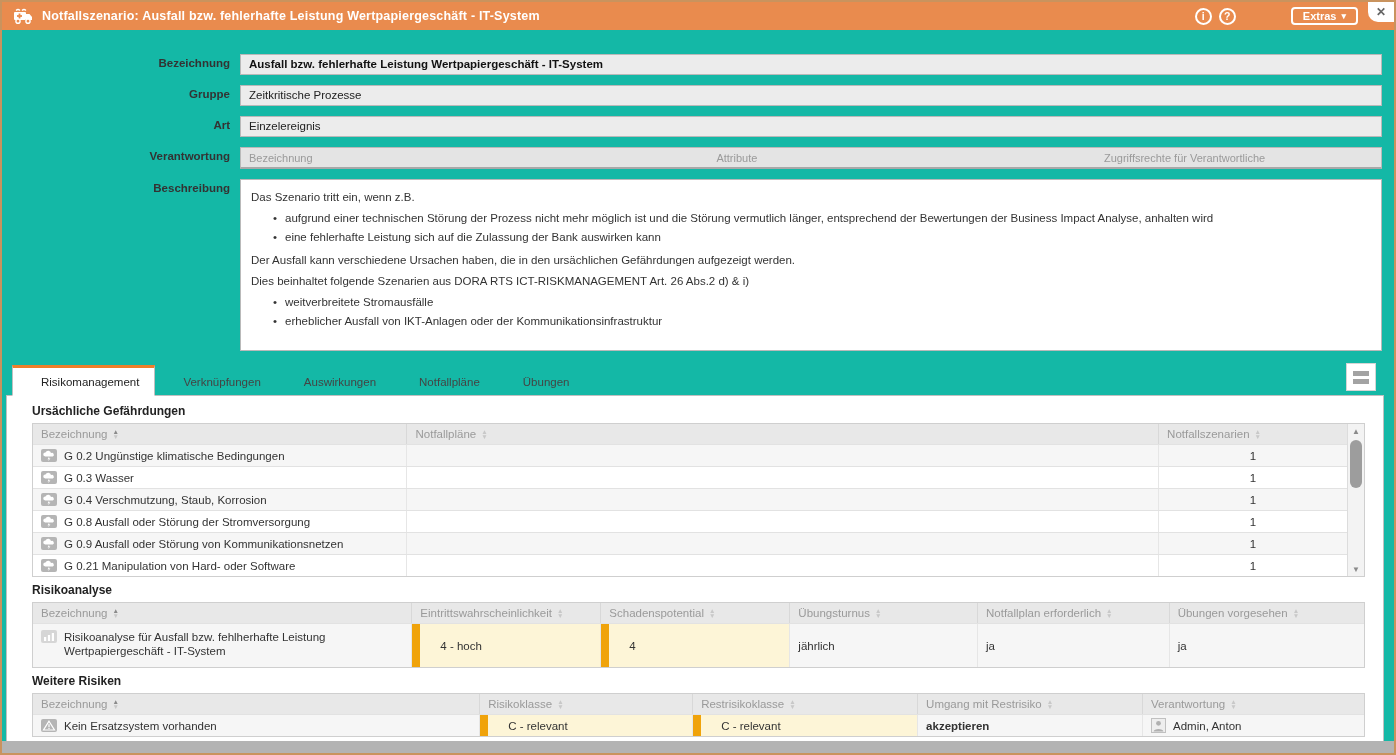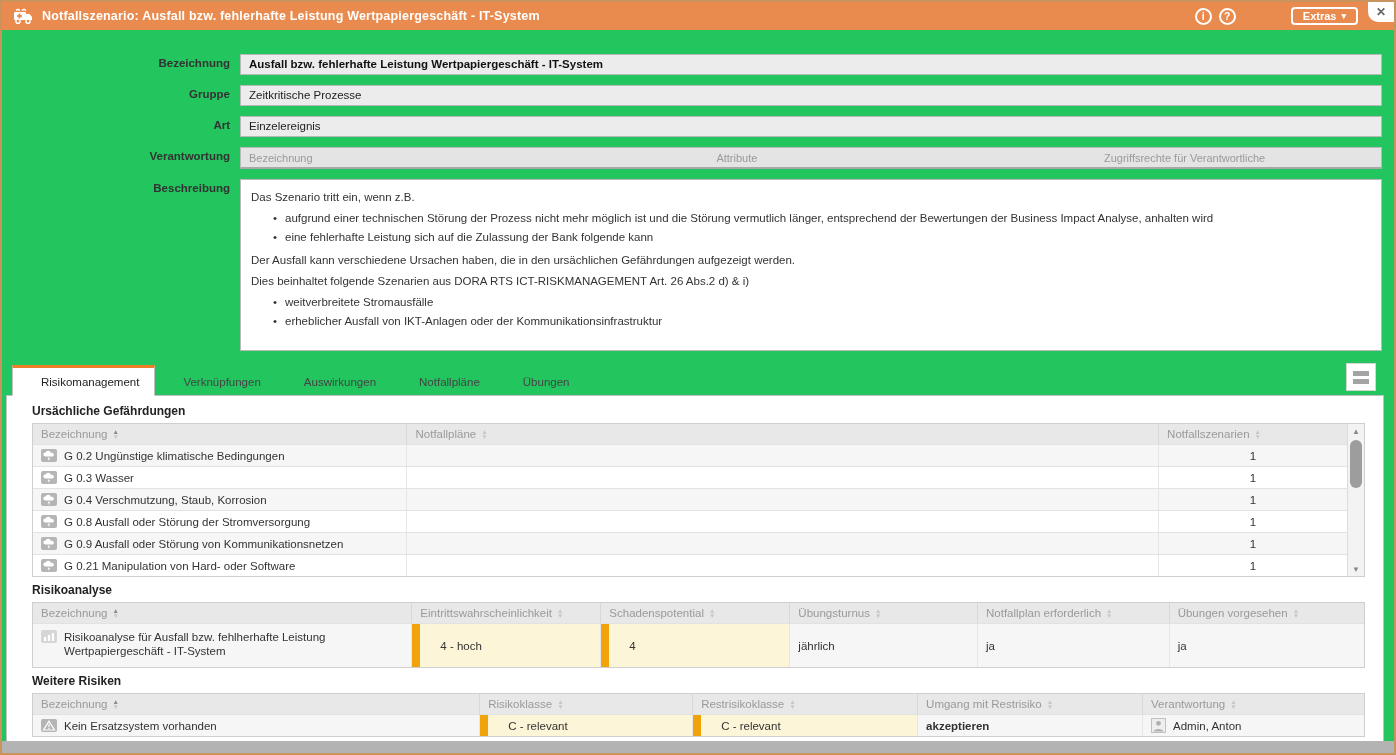--- a/index.html
+++ b/index.html
@@ -1,18 +1,18 @@
 <!DOCTYPE html>
 <html><head>
 <meta charset="utf-8">
 <style>
   * { box-sizing: border-box; }
   html,body { margin:0; padding:0; background:#fff; }
   body { font-family:"Liberation Sans", sans-serif; }
-  .window { position:relative; width:1396px; height:755px; border:2px solid #c9935e; background:#22c55e; overflow:hidden; }
+  .window { position:relative; width:1396px; height:755px; border:2px solid #c9935e; background:#14b8a6; overflow:hidden; }
 
   
   .titlebar { height:28px; background:#e98b4e; display:flex; align-items:center; padding:0 10px; color:#fff; }
   .titlebar .amb { display:flex; margin-right:8px; }
   .titlebar .title { font-size:12.5px; font-weight:bold; letter-spacing:.2px; }
   .tb-actions { margin-left:auto; display:flex; align-items:center; gap:7px; margin-right:26px; }
   .circle-btn { width:17px; height:17px; border:2px solid #fff; border-radius:50%; display:flex; align-items:center; justify-content:center;
                 font-size:10.5px; font-weight:bold; cursor:pointer; }
   .extras-btn { display:flex; align-items:center; gap:5px; border:2px solid #fff; border-radius:4px; padding:1px 10px; font-size:11px; font-weight:bold; cursor:pointer;margin-left:48px; }
   .extras-btn .caret { font-size:9px; }
@@ -145,21 +145,21 @@
       </div>
     </div>
 
     <div class="form-row">
       <div class="form-label">Beschreibung</div>
       <div class="form-field">
         <div class="desc-box">
           <p>Das Szenario  tritt ein, wenn z.B.</p>
           <ul>
             <li>aufgrund einer technischen Störung der Prozess nicht mehr möglich ist und die Störung vermutlich länger, entsprechend der Bewertungen der Business Impact Analyse, anhalten wird</li>
-            <li>eine fehlerhafte Leistung sich auf die Zulassung der Bank folgende kann</li>
+            <li>eine fehlerhafte Leistung sich auf die Zulassung der Bank auswirken kann</li>
           </ul>
           <p>Der Ausfall kann verschiedene Ursachen haben, die in den ursächlichen Gefährdungen aufgezeigt werden.</p>
           <p>Dies beinhaltet folgende Szenarien aus DORA RTS ICT-RISKMANAGEMENT Art. 26 Abs.2 d) &amp; i)</p>
           <ul>
             <li>weitverbreitete Stromausfälle</li>
             <li>erheblicher Ausfall von IKT-Anlagen oder der Kommunikationsinfrastruktur</li>
           </ul>
         </div>
       </div>
     </div>

